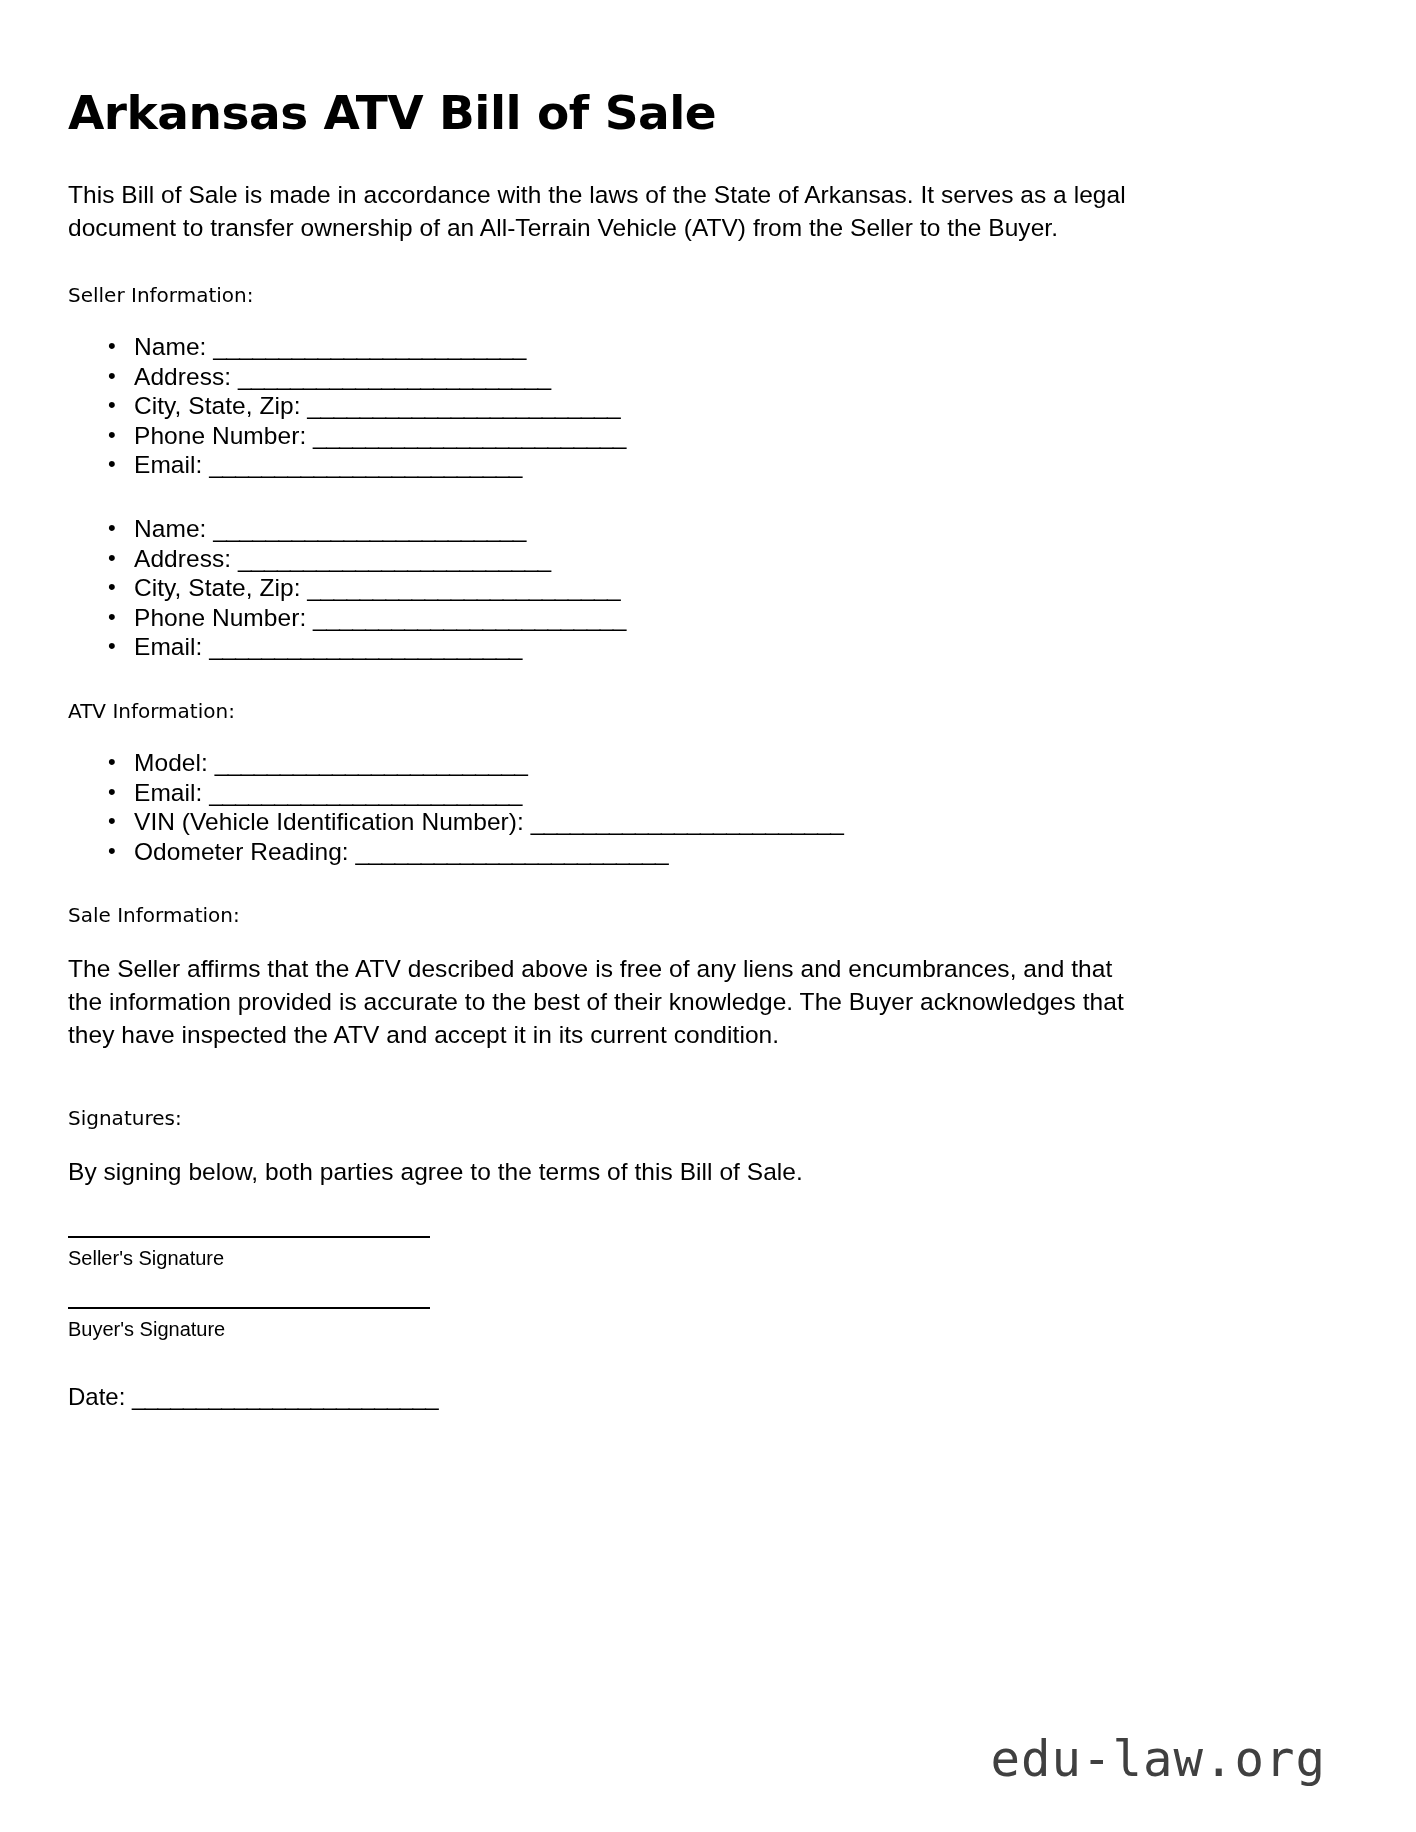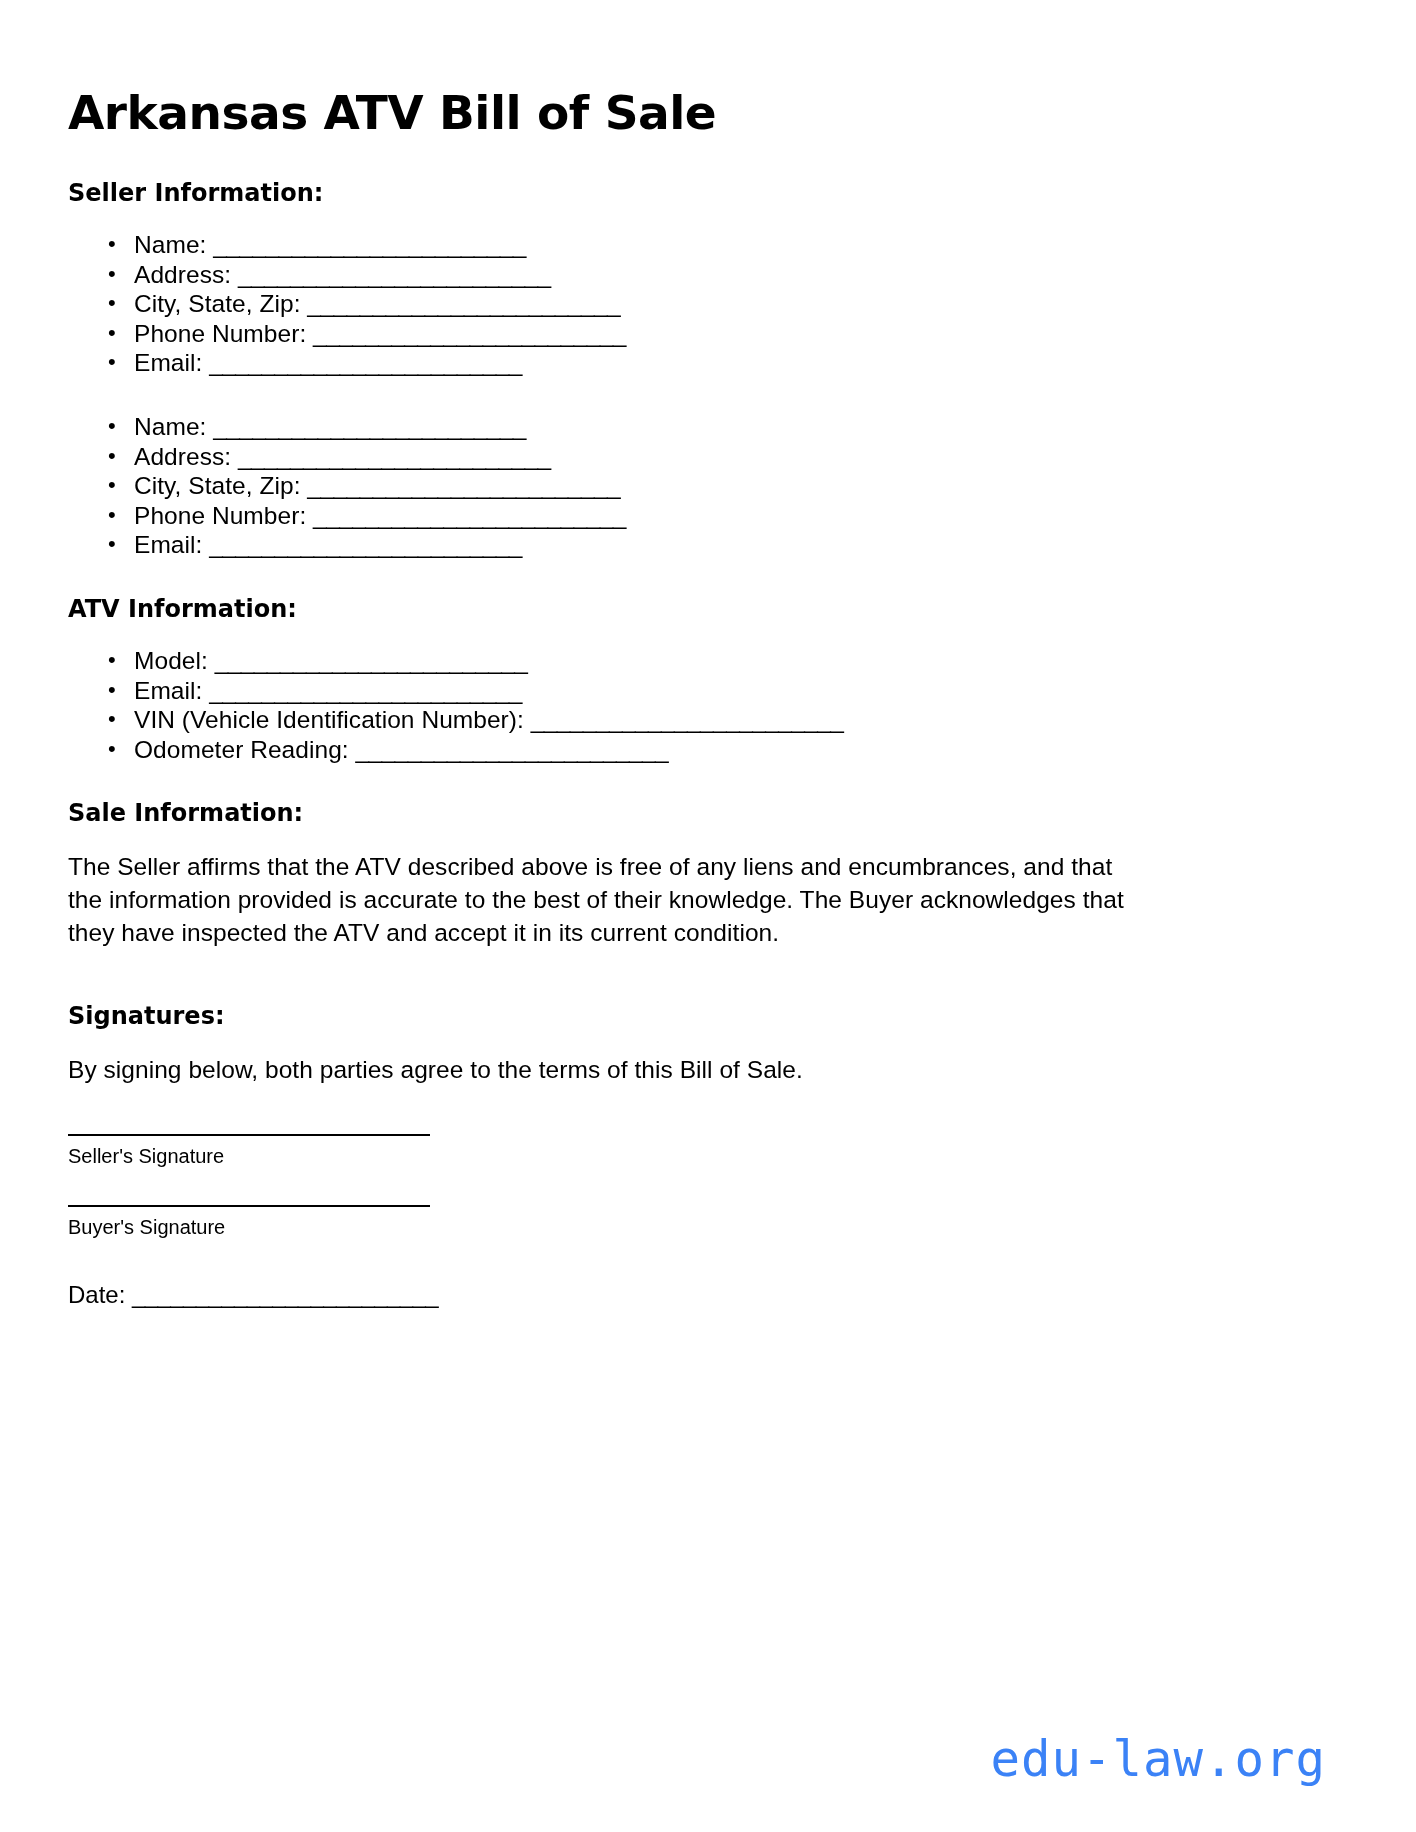--- a/index.html
+++ b/index.html
@@ -32,22 +32,22 @@
   .signing-paragraph {
     font-size: 24.5px;
     line-height: 33px;
     margin: 0;
     max-width: 1085px;
     letter-spacing: 0.05px;
   }
   .intro-paragraph { margin-bottom: 36px; }
   .section-heading {
     font-family: "DejaVu Sans", sans-serif;
-    font-weight: bold;
-    font-size: 24px;
+    font-weight: normal;
+    font-size: 20px;
     line-height: 30px;
     margin: 7px 0 22px 0;
   }
   ul.field-list {
     list-style: none;
     margin: 0 0 34px 0;
     padding: 0 0 0 40px;
   }
   ul.field-list li {
     position: relative;
@@ -89,30 +89,31 @@
     margin-top: 38px;
     white-space: nowrap;
   }
   .watermark {
     position: absolute;
     right: 70px;
     bottom: 44px;
     font-family: "DejaVu Sans Mono", monospace;
     font-size: 49px;
     letter-spacing: 1px;
-    color: #3b82f6;
+    color: #404040;
   }
 </style>
 </head>
 <body>
 
 <div class="page">
 
   <h1 class="doc-title">Arkansas ATV Bill of Sale</h1>
 
+  <p class="intro-paragraph">This Bill of Sale is made in accordance with the laws of the State of Arkansas. It serves as a legal document to transfer ownership of an All-Terrain Vehicle (ATV) from the Seller to the Buyer.</p>
 
   <h2 class="section-heading">Seller Information:</h2>
   <ul class="field-list">
     <li><span>Name:</span> <span class="blank">________________________</span></li>
     <li><span>Address:</span> <span class="blank">________________________</span></li>
     <li><span>City, State, Zip:</span> <span class="blank">________________________</span></li>
     <li><span>Phone Number:</span> <span class="blank">________________________</span></li>
     <li><span>Email:</span> <span class="blank">________________________</span></li>
   </ul>
 

